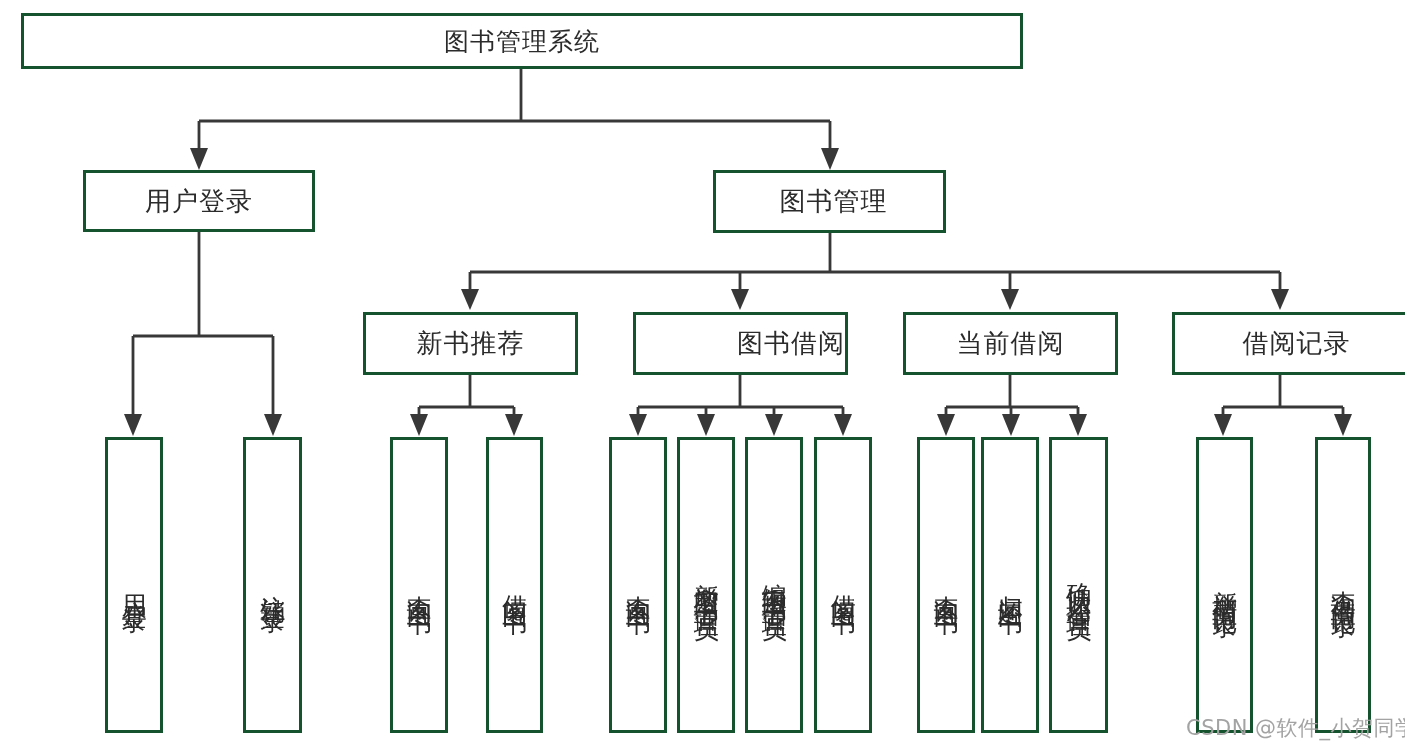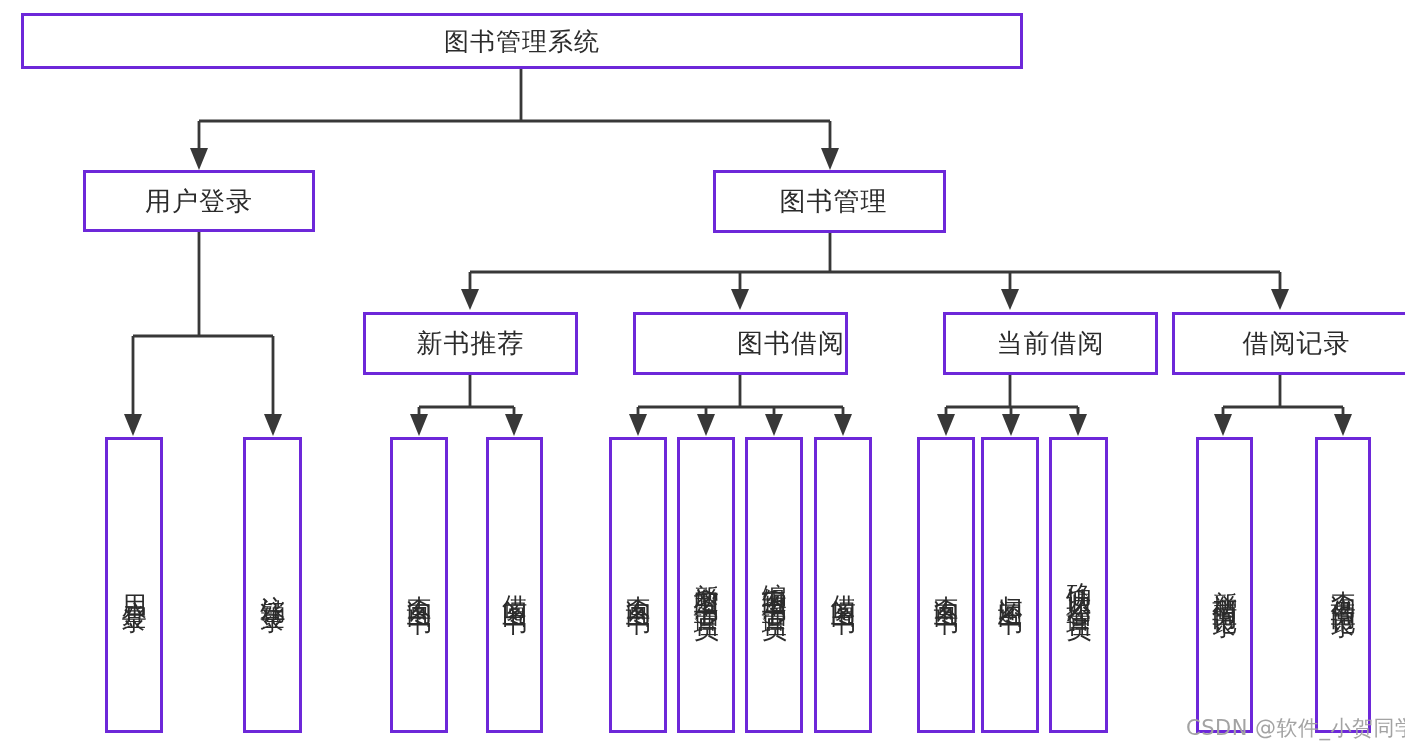--- a/index.html
+++ b/index.html
@@ -12,21 +12,21 @@
     overflow: hidden;
   }
   .wires {
     position: absolute;
     left: 0; top: 0;
     width: 1405px; height: 747px;
   }
   .node {
     position: absolute;
     box-sizing: border-box;
-    border: 3px solid #6d28d9;
+    border: 3px solid #14532d;
     background: #ffffff;
     display: flex;
     align-items: center;
     justify-content: center;
     color: #2b2b2b;
   }
   .node.root  { font-size: 25px; letter-spacing: 1px; }
   .node.lv2   { font-size: 26px; letter-spacing: 1px; }
   .node.lv3   { font-size: 26px; letter-spacing: 1px; }
   .node.leaf  { font-size: 25px; }
@@ -102,21 +102,21 @@
   <div class="node lv2" style="left:713px; top:170px; width:233px; height:63px;padding-left:8px;">
     <span>图书管理</span>
   </div>
 
   <div class="node lv3" style="left:363px; top:312px; width:215px; height:63px;align-items:center;">
     <span>新书推荐</span>
   </div>
   <div class="node lv3" style="left:633px; top:312px; width:215px; height:63px;justify-content:flex-end;">
     <span>图书借阅</span>
   </div>
-  <div class="node lv3" style="left:903px; top:312px; width:215px; height:63px;margin-left:40px;">
+  <div class="node lv3" style="left:903px; top:312px; width:215px; height:63px;">
     <span>当前借阅</span>
   </div>
   <div class="node lv3" style="left:1172px; top:312px; width:249px; height:63px;">
     <span>借阅记录</span>
   </div>
 
   <div class="node leaf" style="left:105px; top:437px; width:58px; height:296px;">
     <span>用户登录</span>
   </div>
   <div class="node leaf" style="left:243px; top:437px; width:59px; height:296px;">

